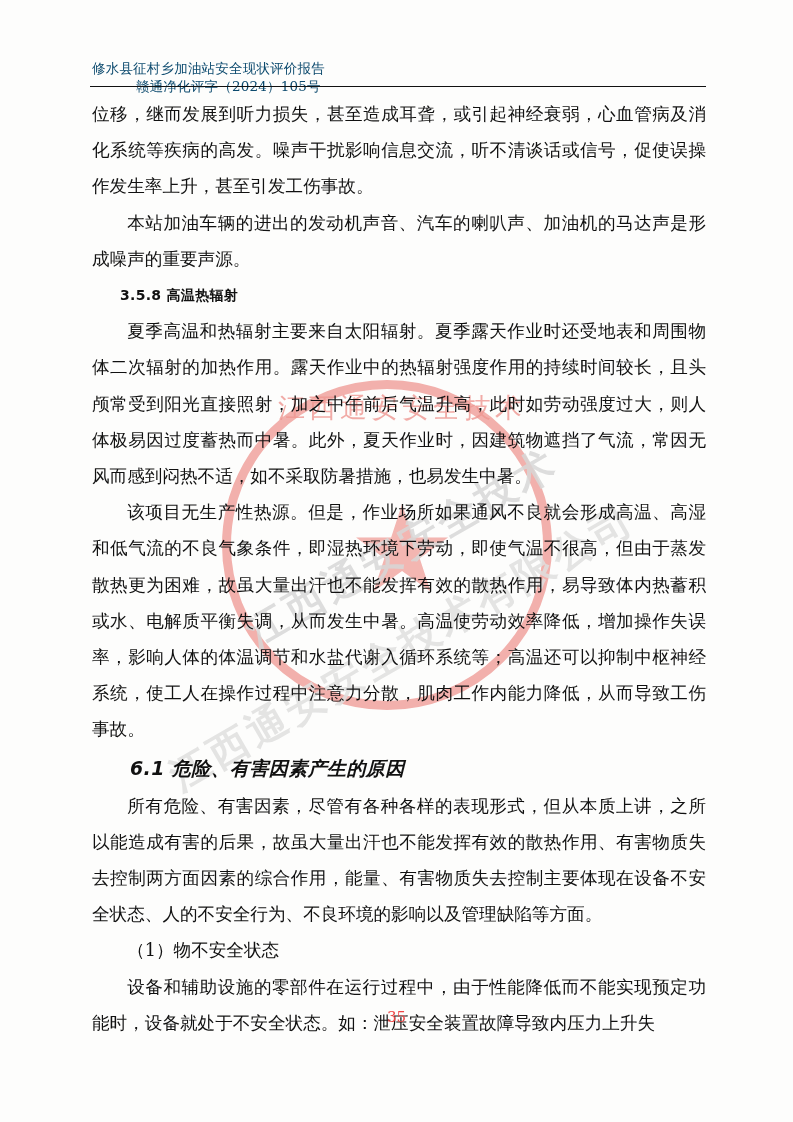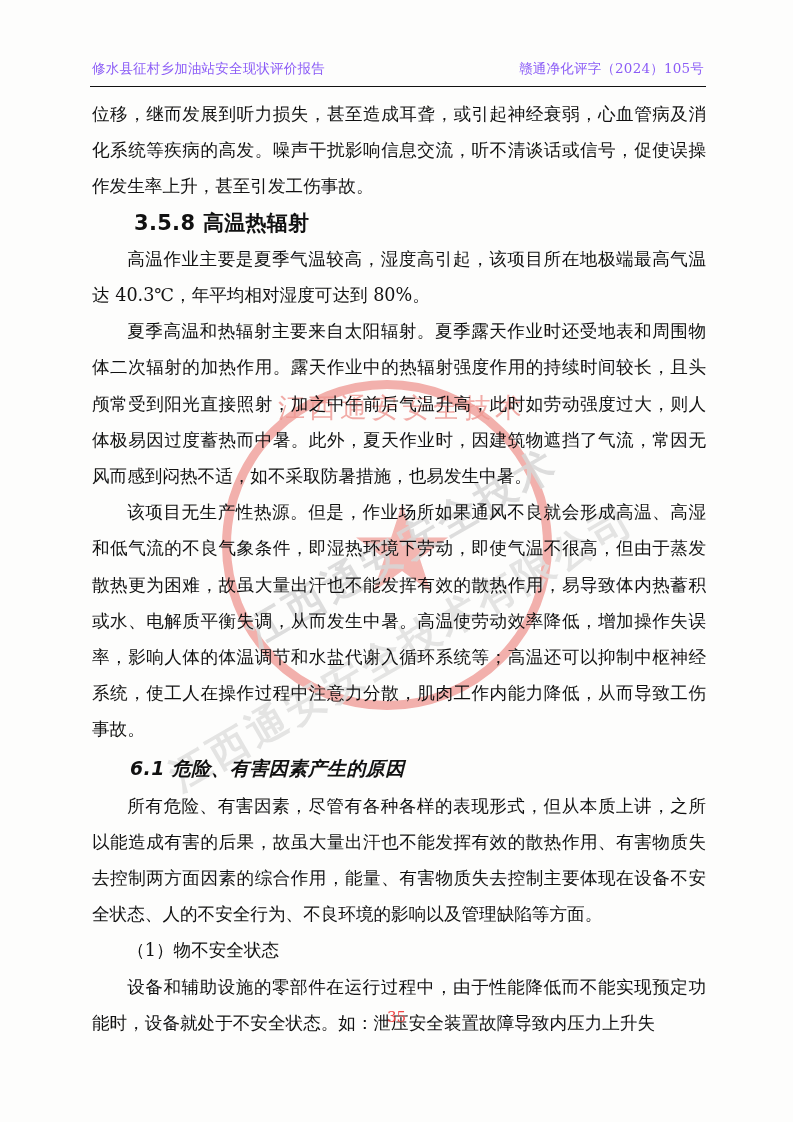--- a/index.html
+++ b/index.html
@@ -20,22 +20,23 @@
   }
   .header {
     position: absolute;
     left: 92px;
     top: 60px;
     width: 612px;
     display: flex;
     justify-content: space-between;
     align-items: flex-start;
     font-size: 13.5px;
-    color: #8b5cf6;
+    color: #0c4a6e;
     font-family: "DejaVu Serif", "Liberation Serif", serif;
+    flex-direction: column;
   }
   .header-left { letter-spacing: 0.2px; }
   .header-right { letter-spacing: 0.2px; margin-left: 44px; }
   .header-rule {
     position: absolute;
     left: 90px;
     top: 86px;
     width: 616px;
     border-top: 1.4px solid #111;
   }
@@ -52,21 +53,21 @@
   }
   .content p {
     margin: 0;
     text-indent: 2em;
   }
   .content p.noindent { text-indent: 0; }
   .heading {
     margin: 0;
     font-weight: bold;
     font-family: "DejaVu Sans", "Liberation Sans", sans-serif;
-    font-size: 21px;
+    font-size: 14px;
     line-height: 36.2px;
     text-indent: 0;
     letter-spacing: 0.3px;
   }
   .heading2 {
     margin: 0;
     font-weight: bold;
     font-style: italic;
     font-family: "DejaVu Sans", "Liberation Sans", sans-serif;
     font-size: 19px;
@@ -184,22 +185,22 @@
   <div class="watermark">
     <div class="wm-circle"></div>
     <div class="wm-arc">江西通安安全技术</div>
     <div class="wm-star">★</div>
     <div class="wm-diag">江西通安安全技术</div>
     <div class="wm-diag2">江西通安安全技术有限公司</div>
   </div>
 
   <div class="content">
     <p class="noindent">位移，继而发展到听力损失，甚至造成耳聋，或引起神经衰弱，心血管病及消化系统等疾病的高发。噪声干扰影响信息交流，听不清谈话或信号，促使误操作发生率上升，甚至引发工伤事故。</p>
+    <p>本站加油车辆的进出的发动机声音、汽车的喇叭声、加油机的马达声是形成噪声的重要声源。</p>
     <p class="heading">3.5.8 高温热辐射</p>
-    <p>高温作业主要是夏季气温较高，湿度高引起，该项目所在地极端最高气温达 40.3℃，年平均相对湿度可达到 80%。</p>
     <p>夏季高温和热辐射主要来自太阳辐射。夏季露天作业时还受地表和周围物体二次辐射的加热作用。露天作业中的热辐射强度作用的持续时间较长，且头颅常受到阳光直接照射，加之中午前后气温升高，此时如劳动强度过大，则人体极易因过度蓄热而中暑。此外，夏天作业时，因建筑物遮挡了气流，常因无风而感到闷热不适，如不采取防暑措施，也易发生中暑。</p>
     <p>该项目无生产性热源。但是，作业场所如果通风不良就会形成高温、高湿和低气流的不良气象条件，即湿热环境下劳动，即使气温不很高，但由于蒸发散热更为困难，故虽大量出汗也不能发挥有效的散热作用，易导致体内热蓄积或水、电解质平衡失调，从而发生中暑。高温使劳动效率降低，增加操作失误率，影响人体的体温调节和水盐代谢入循环系统等；高温还可以抑制中枢神经系统，使工人在操作过程中注意力分散，肌肉工作内能力降低，从而导致工伤事故。</p>
     <p class="heading2">6.1 危险、有害因素产生的原因</p>
     <p>所有危险、有害因素，尽管有各种各样的表现形式，但从本质上讲，之所以能造成有害的后果，故虽大量出汗也不能发挥有效的散热作用、有害物质失去控制两方面因素的综合作用，能量、有害物质失去控制主要体现在设备不安全状态、人的不安全行为、不良环境的影响以及管理缺陷等方面。</p>
     <p>（1）物不安全状态</p>
     <p>设备和辅助设施的零部件在运行过程中，由于性能降低而不能实现预定功能时，设备就处于不安全状态。如：泄压安全装置故障导致内压力上升失</p>
   </div>
 
   <div class="page-number">35</div>
 </div>

